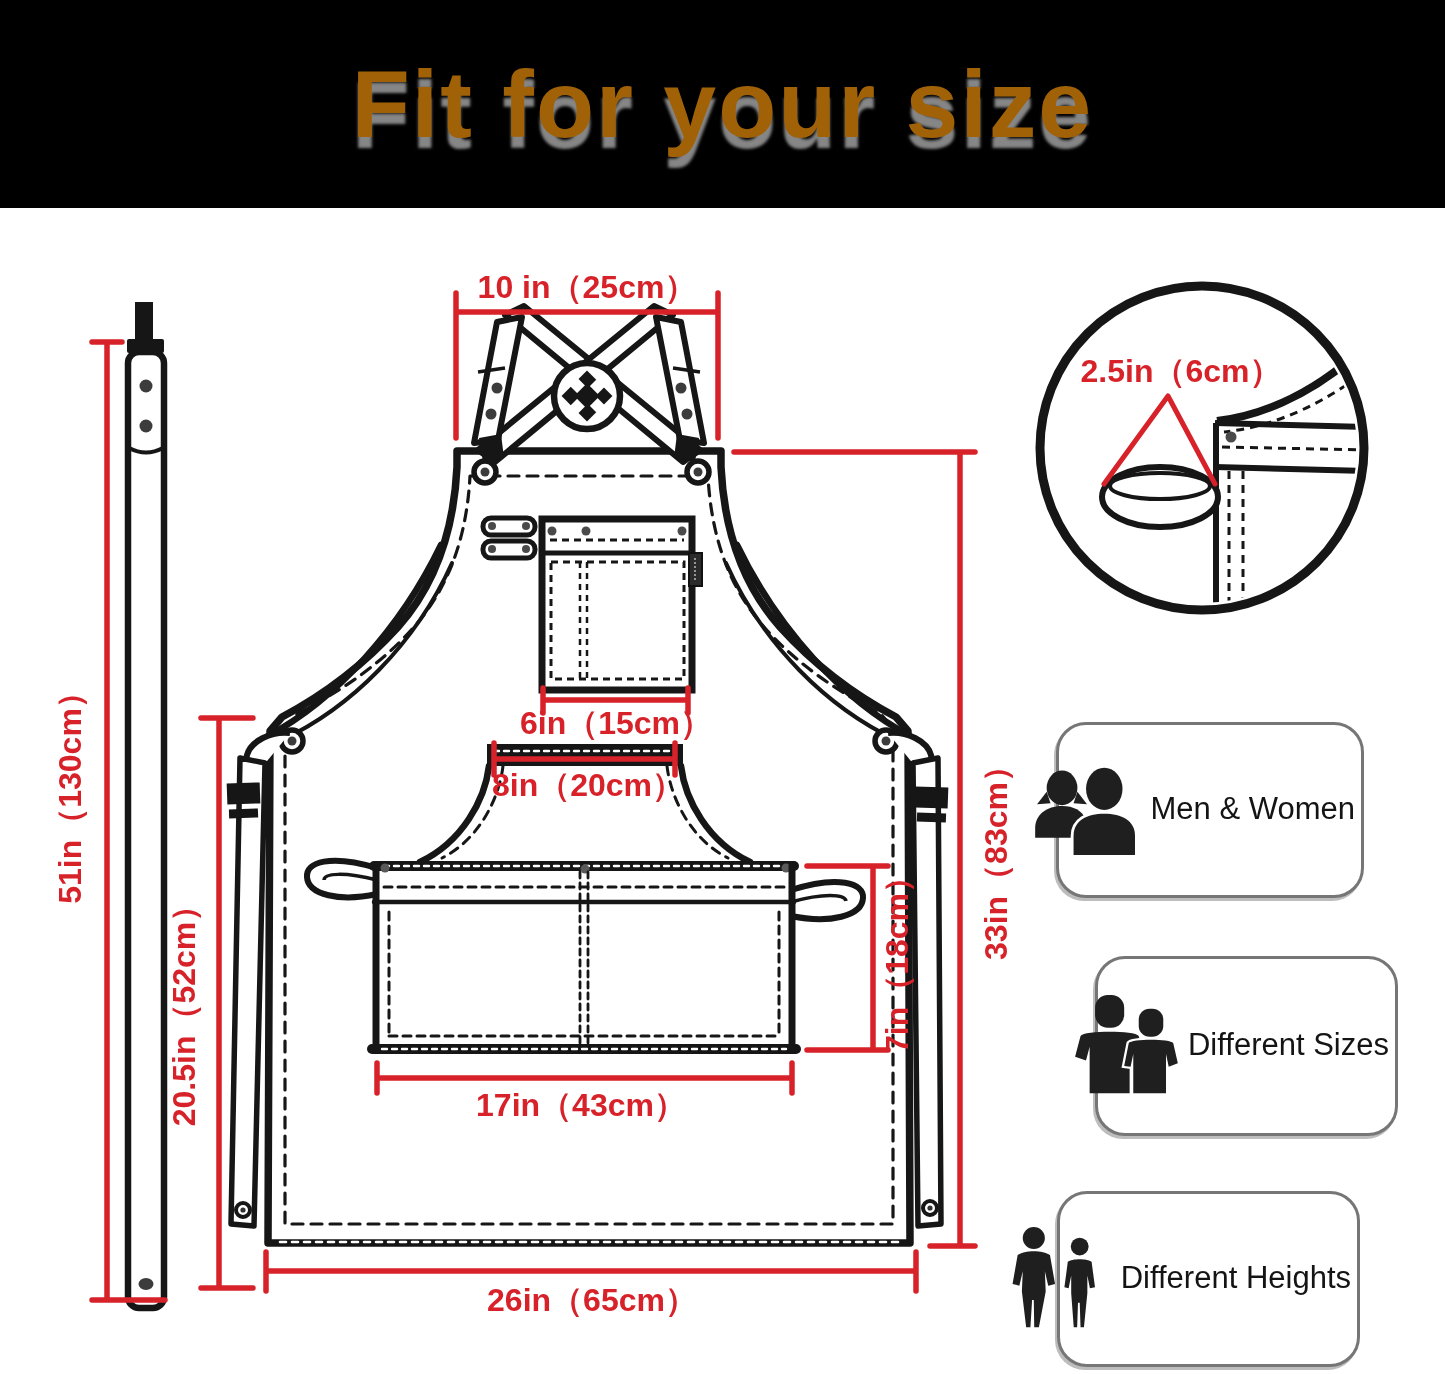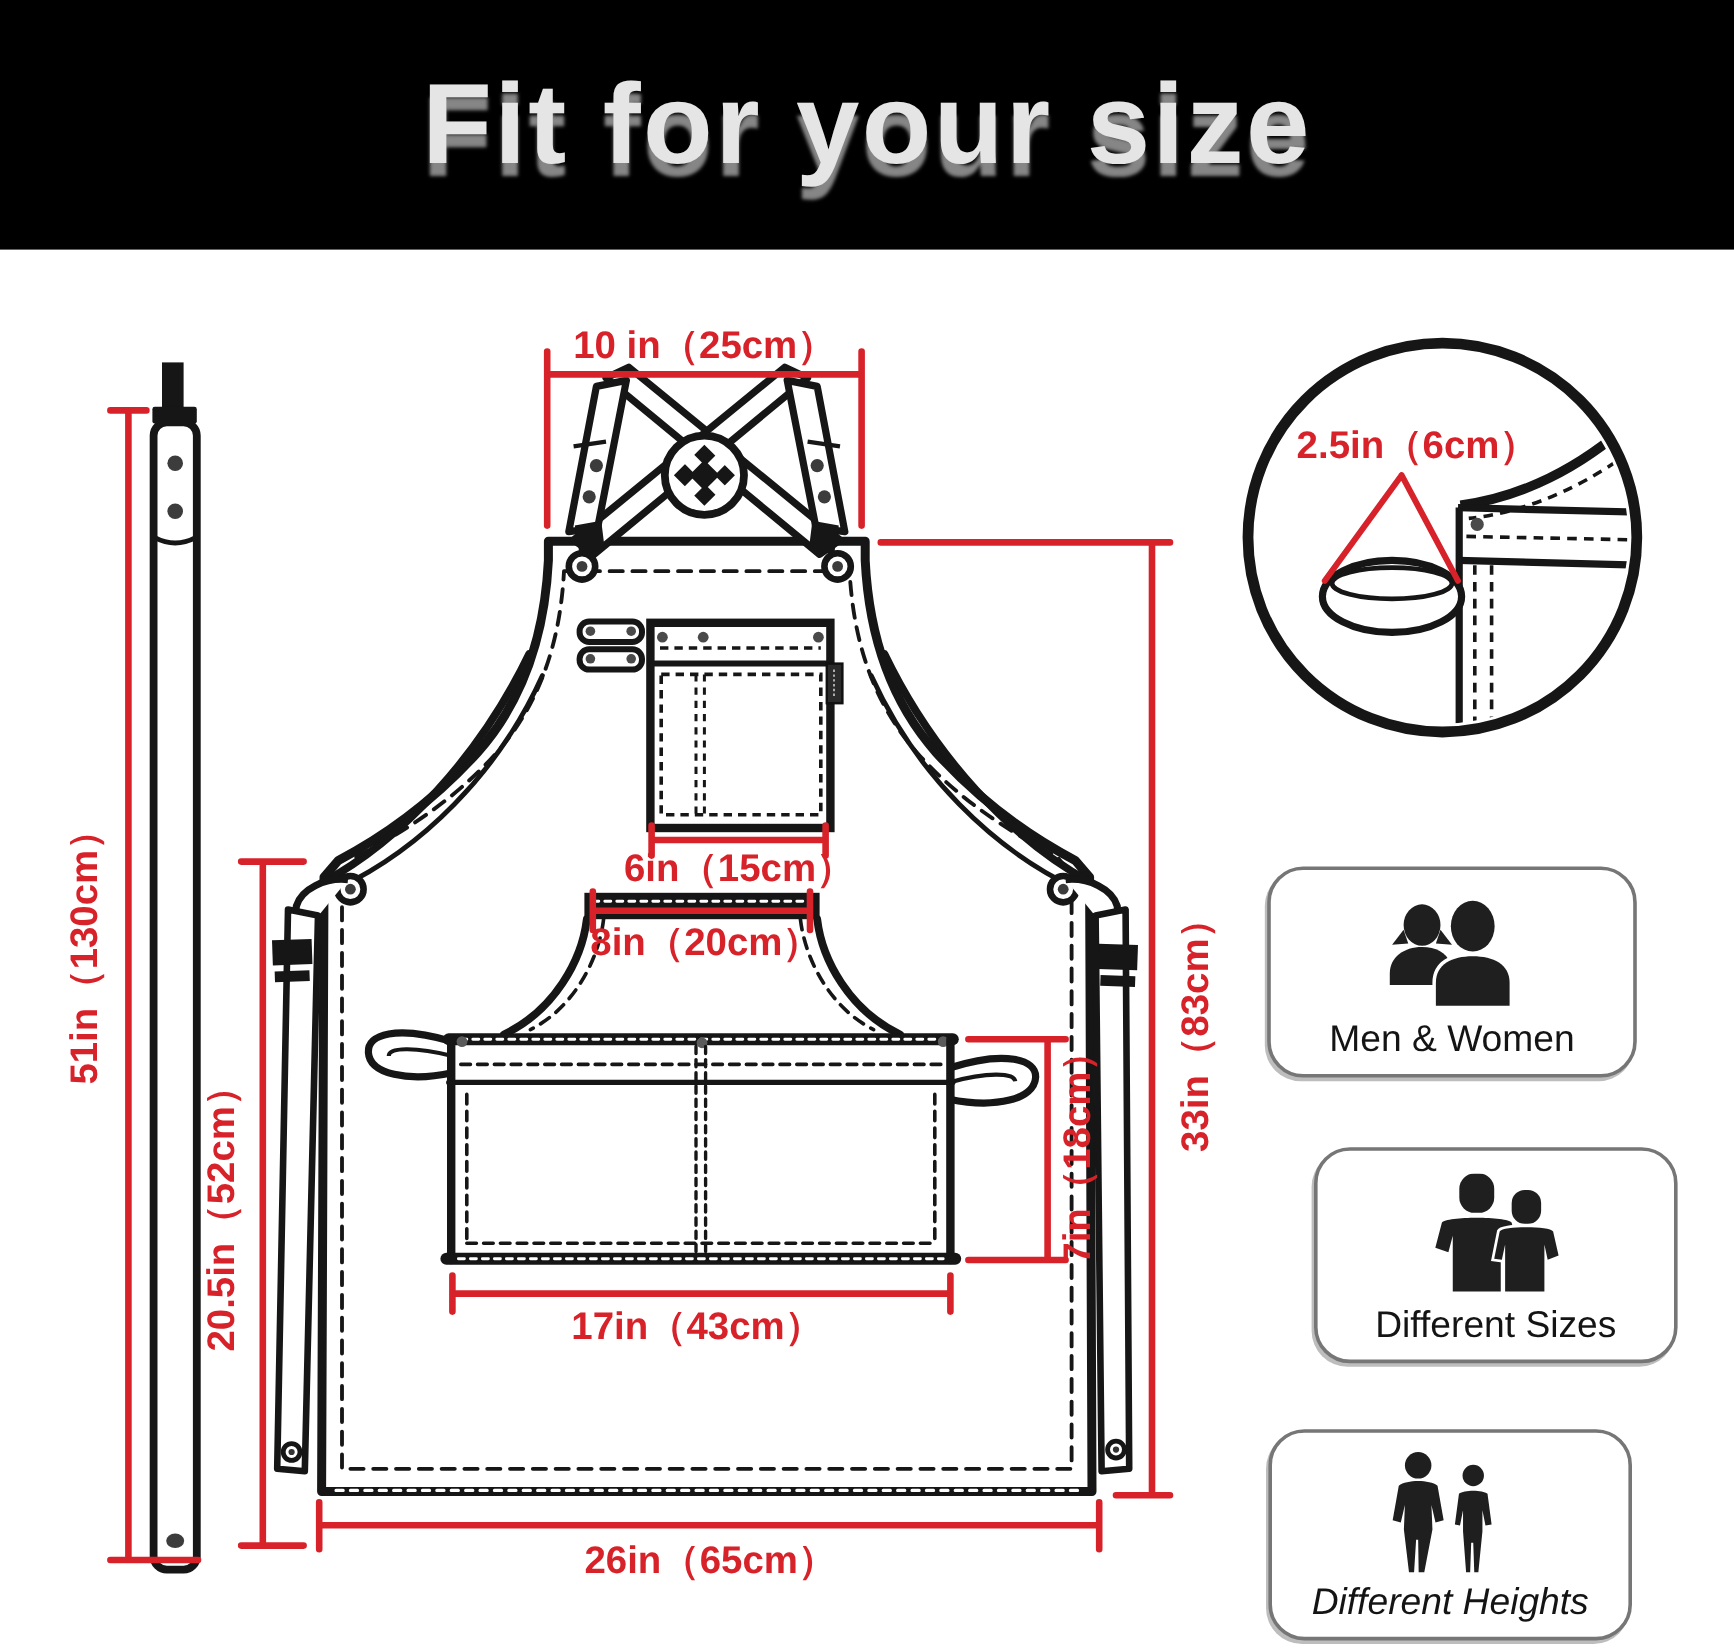--- a/index.html
+++ b/index.html
@@ -1,35 +1,35 @@
 <!DOCTYPE html>
 <html><head>
 <meta charset="utf-8">
 <style>
   html,body{margin:0;padding:0;background:#fff;}
   .stage{position:relative;width:1445px;height:1374px;background:#ffffff;overflow:hidden;
          font-family:"Liberation Sans",sans-serif;}
   
   .header{position:absolute;left:0;top:0;width:1445px;height:208px;background:#000;
           display:flex;align-items:center;justify-content:center;}
-  .header-title{margin:0;color:#e5e5e5;font-size:95px;font-weight:bold;letter-spacing:2px;
+  .header-title{margin:0;color:#a16207;font-size:95px;font-weight:bold;letter-spacing:2px;
           text-shadow:0 11px 3px #868686;text-align:right;}
   
   .diagram{position:absolute;left:0;top:0;}
   .dim{font:bold 32px "Liberation Sans",sans-serif;fill:#d7222a;}
   
   .badge{position:absolute;box-sizing:border-box;background:#fff;border:3px solid #767676;
          border-radius:30px;box-shadow:-2px 3px 0 #bdbdbd;
-         display:flex;flex-direction:column;align-items:center;justify-content:flex-end;
+         display:flex;flex-direction:row;align-items:center;justify-content:flex-end;
          padding:10px 6px 12px;}
   .badge-icon{flex:1;display:flex;align-items:center;justify-content:center;width:100%;}
   .badge-label{font-size:31px;color:#141414;line-height:1.1;white-space:nowrap;}
   .badge-1{left:1056px;top:722px;width:308px;height:176px;}
   .badge-2{left:1057px;top:956px;width:303px;height:180px;margin-left:38px;}
-  .badge-3{left:1057px;top:1191px;width:303px;height:176px;font-style:italic;}
+  .badge-3{left:1057px;top:1191px;width:303px;height:176px;}
 </style>
 </head>
 <body>
 
 <div class="stage">
 
   <div class="header">
     <h1 class="header-title">Fit for your size</h1>
   </div>
 

